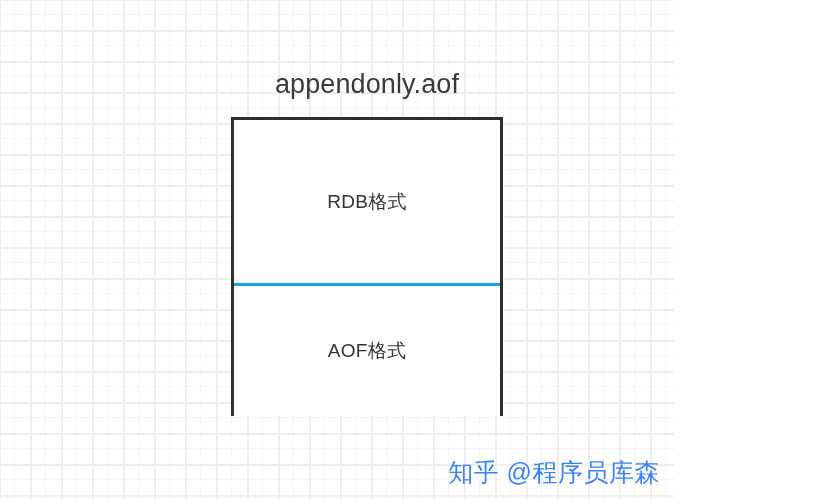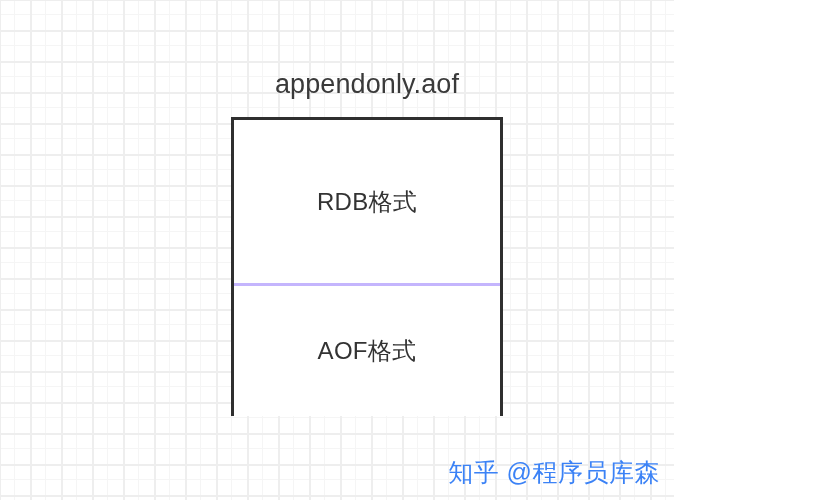--- a/index.html
+++ b/index.html
@@ -76,25 +76,25 @@
     justify-content: center;
     background: #ffffff;
   }
 
   .box-cell.cell-top {
     height: 163px;
   }
 
   .box-cell.cell-bottom {
     height: 130px;
-    border-top: 3px solid #c4b5fd;
+    border-top: 3px solid #0ea5e9;
   }
 
   .cell-label {
-    font-size: 24px;
+    font-size: 19px;
     line-height: 32px;
     color: #333333;
     letter-spacing: 0.3px;
     white-space: nowrap;
   }
 
   
   .watermark {
     position: absolute;
     right: 14px;

